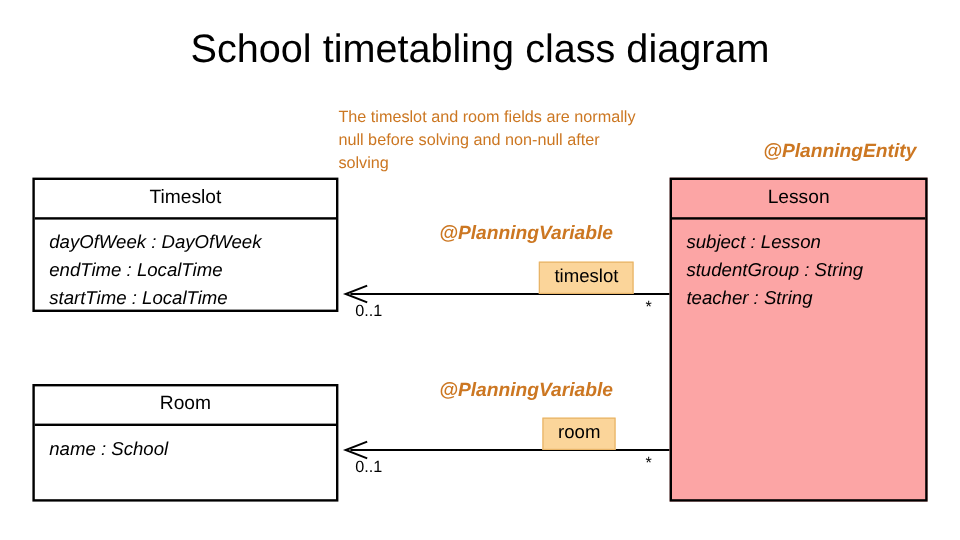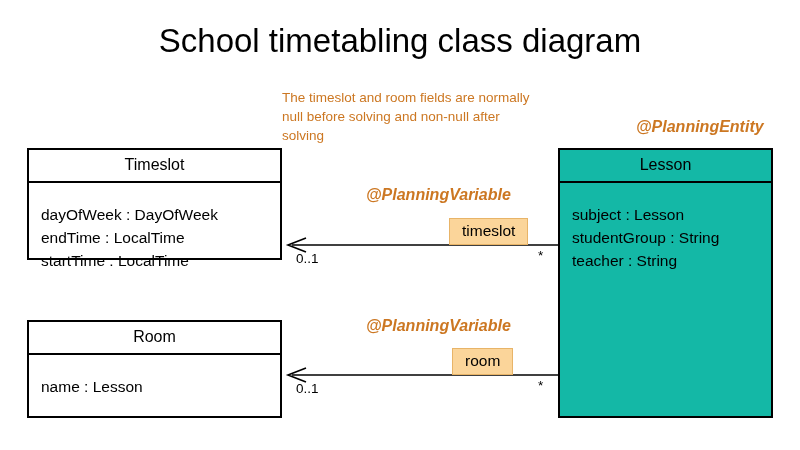--- a/index.html
+++ b/index.html
@@ -53,33 +53,34 @@
   #stereotype-planning-variable-timeslot { left: 366px; top: 186px; }
   #stereotype-planning-variable-room { left: 366px; top: 317px; }
 
   .uml-class {
     position: absolute;
     box-sizing: border-box;
     border: 2px solid #000000;
     background: #ffffff;
   }
   .uml-class.highlight {
-    background: #14b8a6;
+    background: #fca5a5;
   }
   .uml-header {
     box-sizing: border-box;
     text-align: center;
     font-size: 16px;
     color: #000000;
     padding: 6px 4px 7px 4px;
     border-bottom: 2px solid #000000;
   }
   .uml-body {
     box-sizing: border-box;
-    padding: 20px 10px 8px 12px;
+    padding: 8px 10px 8px 12px;
+    font-style: italic;
   }
   .uml-attr {
     font-size: 15.5px;
     color: #000000;
     line-height: 23px;
     white-space: nowrap;
   }
 
   #class-timeslot { left: 27px; top: 148px; width: 255px; height: 112px; }
   #class-room { left: 27px; top: 320px; width: 255px; height: 98px; }
@@ -146,21 +147,21 @@
     <div class="uml-body">
       <div class="uml-attr">dayOfWeek : DayOfWeek</div>
       <div class="uml-attr">endTime : LocalTime</div>
       <div class="uml-attr">startTime : LocalTime</div>
     </div>
   </div>
 
   <div class="uml-class" id="class-room">
     <div class="uml-header">Room</div>
     <div class="uml-body">
-      <div class="uml-attr">name : Lesson</div>
+      <div class="uml-attr">name : School</div>
     </div>
   </div>
 
   <div class="uml-class highlight" id="class-lesson">
     <div class="uml-header">Lesson</div>
     <div class="uml-body">
       <div class="uml-attr">subject : Lesson</div>
       <div class="uml-attr">studentGroup : String</div>
       <div class="uml-attr">teacher : String</div>
     </div>

